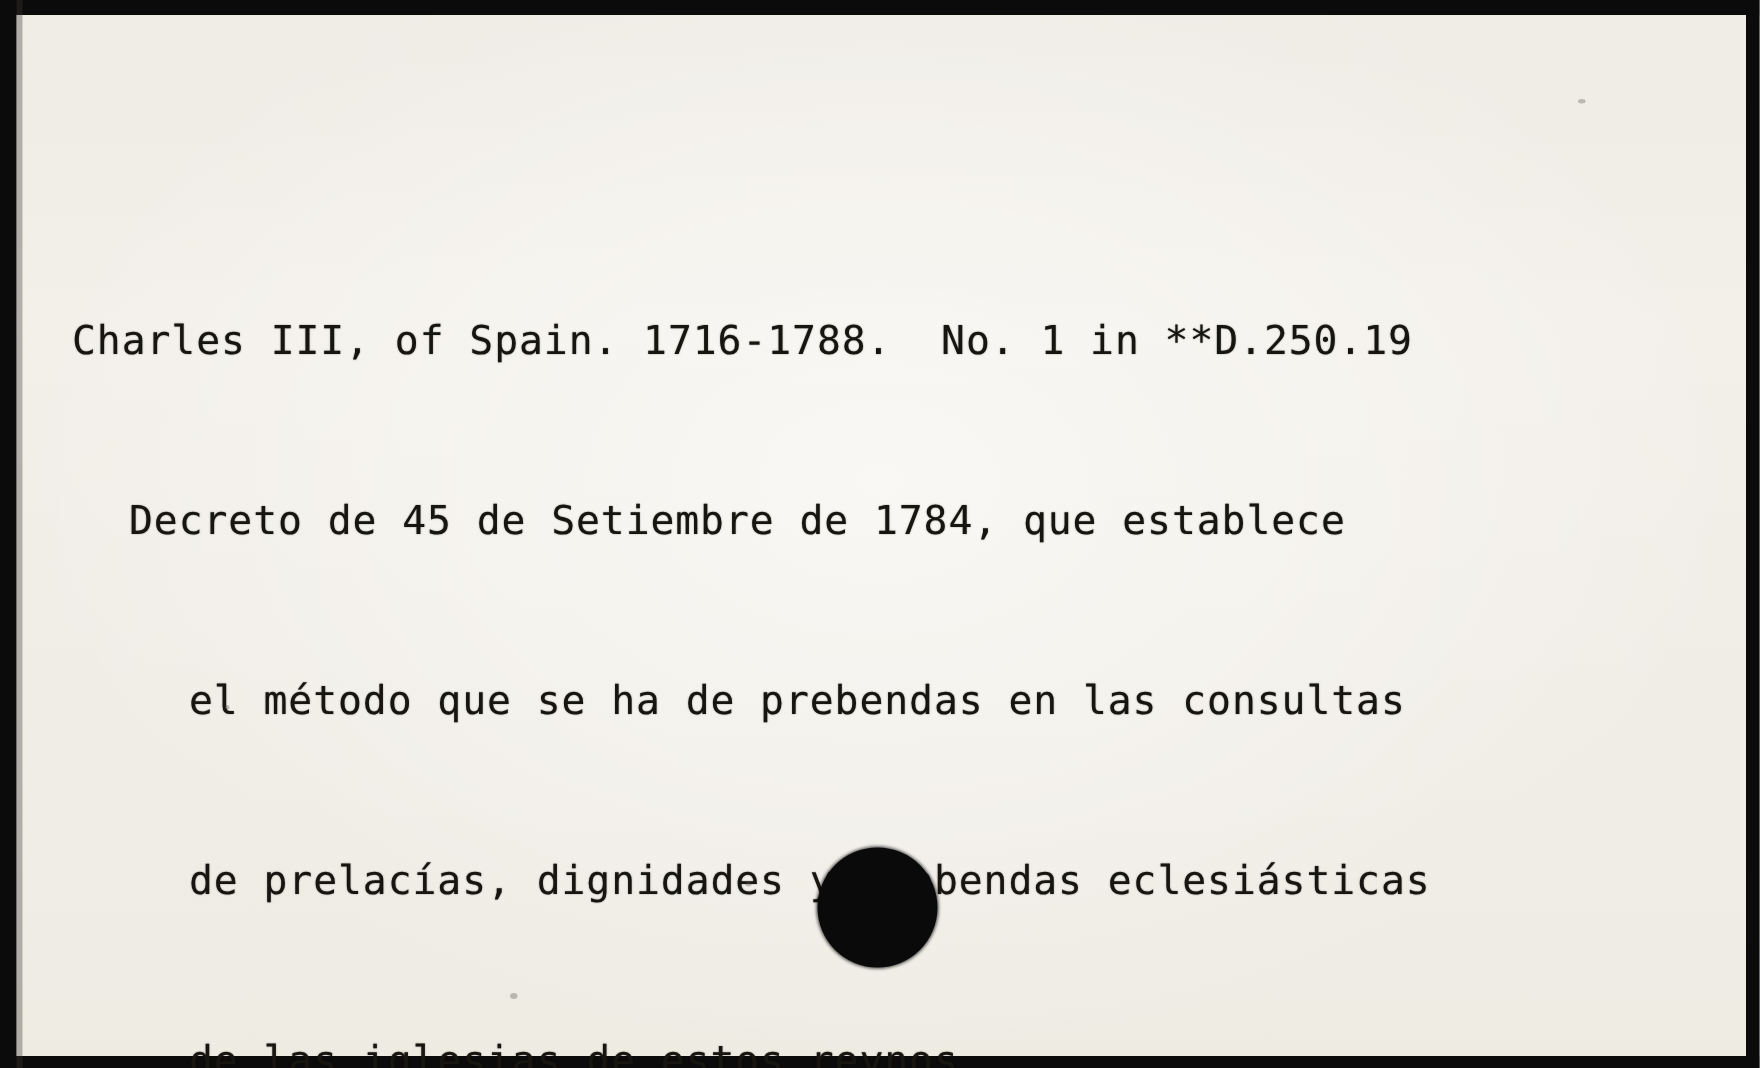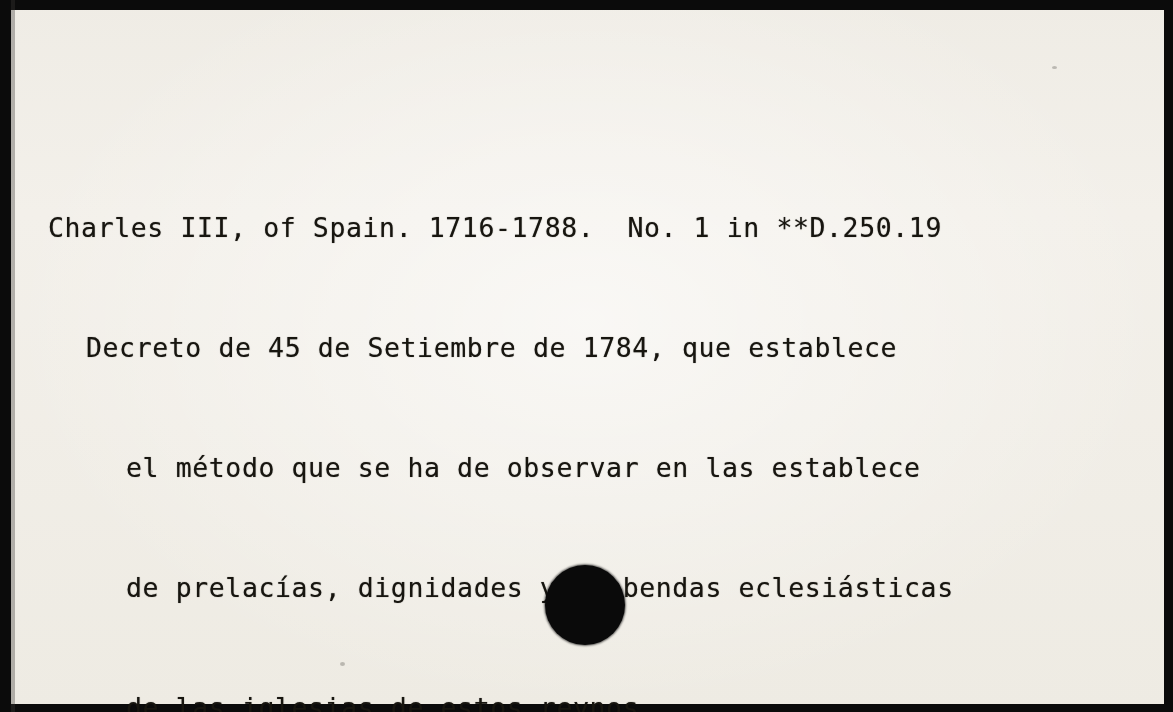--- a/index.html
+++ b/index.html
@@ -96,21 +96,21 @@
 
   <div class="edge" id="edge-top"></div>
   <div class="edge" id="edge-bottom"></div>
   <div class="edge" id="edge-left"></div>
   <div class="edge" id="edge-right"></div>
   <div id="edge-left-inner"></div>
 
   <div id="record-text">
     <span class="line l1">Charles III, of Spain. 1716-1788.  No. 1 in **D.250.19</span>
     <span class="line l2">Decreto de 45 de Setiembre de 1784, que establece</span>
-    <span class="line l3">el método que se ha de observar en las establece</span>
+    <span class="line l3">el método que se ha de prebendas en las consultas</span>
     <span class="line l4">de prelacías, dignidades y prebendas eclesiásticas</span>
     <span class="line l5">de las iglesias de estos reynos.</span>
     
   </div>
 
   <div id="punch-hole"></div>
 
   <div class="speck" id="speck-1"></div>
   <div class="speck" id="speck-2"></div>
   <div class="speck" id="speck-3"></div>

